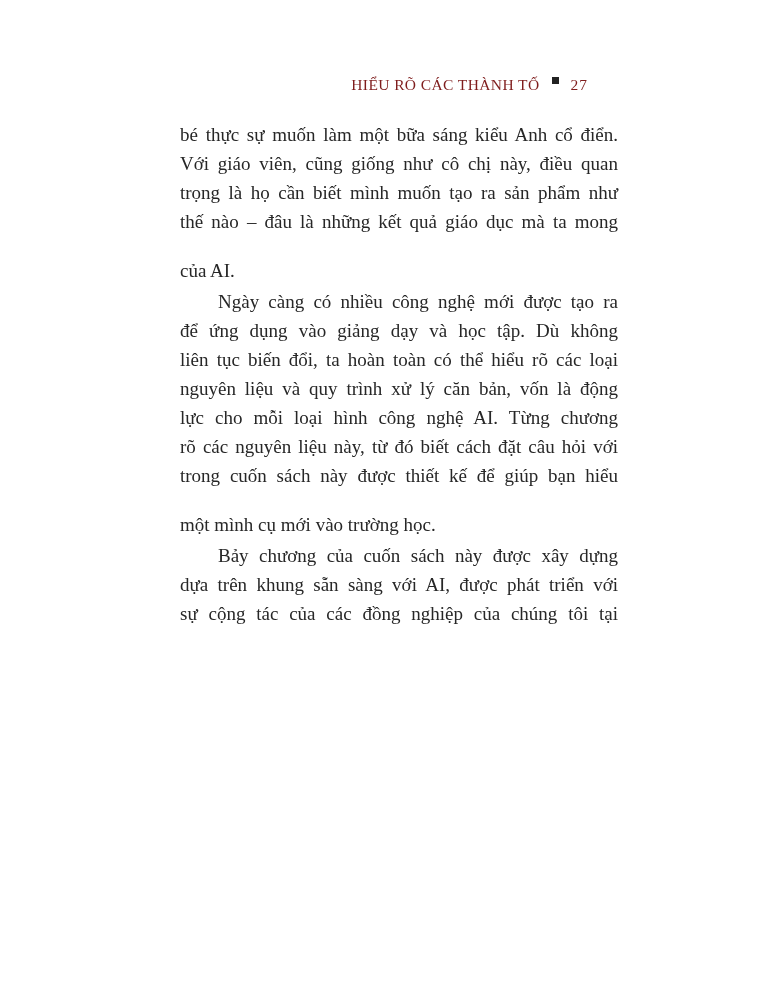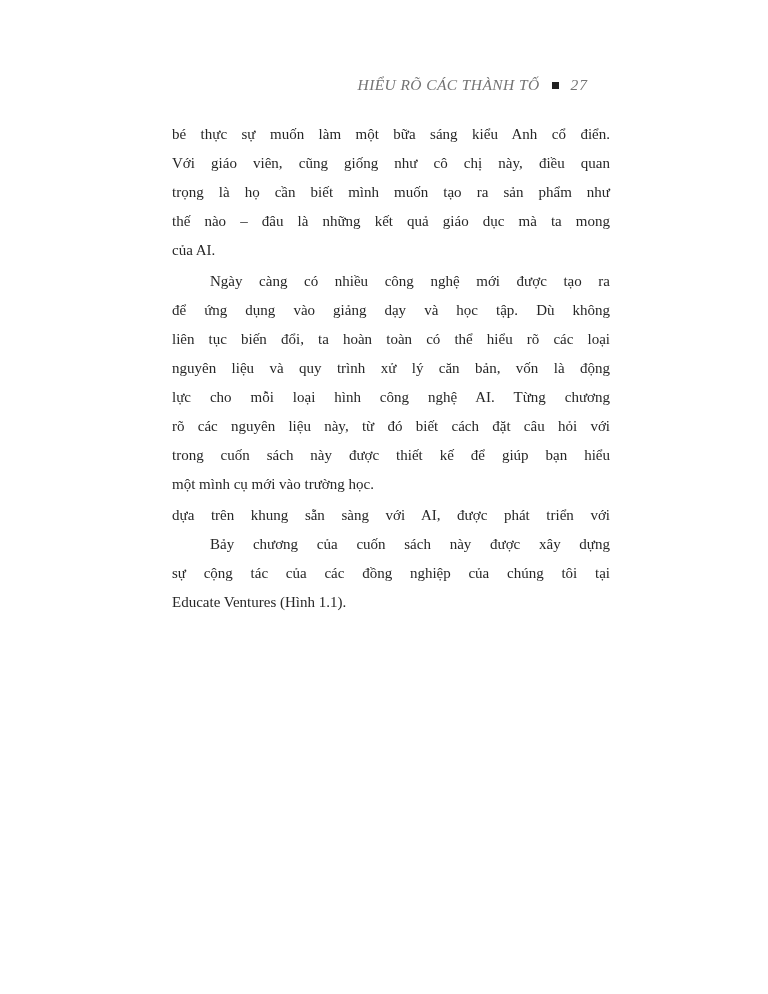--- a/index.html
+++ b/index.html
@@ -18,56 +18,56 @@
     position: absolute;
     inset: 0;
     background: #ffffff;
   }
   
   .running-header {
     position: absolute;
     top: 76px;
     right: 180px;
     display: flex;
-    align-items: center;
+    align-items: flex-start;
     font-size: 15.5px;
     line-height: 18px;
     letter-spacing: 0.4px;
-    color: #737373;
+    color: #7f1d1d;
     white-space: nowrap;
-    font-style: italic;
   }
   .running-header .marker {
     width: 7px;
     height: 7px;
     background: #222222;
     margin: 1px 12px 0 12px;
     flex: 0 0 auto;
   }
   .running-header .page-number {
     letter-spacing: 1px;
   }
   
   .page-body {
     position: absolute;
     top: 120px;
-    left: 172px;
+    left: 180px;
     width: 438px;
-    font-size: 15px;
+    font-size: 19px;
     color: #272727;
   }
   .page-body .para { margin: 0; }
   .page-body .para + .para { margin-top: 2px; }
   .line {
     line-height: 29px;
     text-align: justify;
     text-align-last: justify;
   }
   .line.last {
     text-align-last: left;
+    margin-top: 20px;
   }
   .line.indent {
     text-indent: 38px;
   }
 </style>
 </head>
 <body>
 
 <div class="book-page">
 
@@ -90,20 +90,19 @@
         <div class="line indent">Ngày càng có nhiều công nghệ mới được tạo ra</div>
         <div class="line">để ứng dụng vào giảng dạy và học tập. Dù không</div>
         <div class="line">liên tục biến đổi, ta hoàn toàn có thể hiểu rõ các loại</div>
         <div class="line">nguyên liệu và quy trình xử lý căn bản, vốn là động</div>
         <div class="line">lực cho mỗi loại hình công nghệ AI. Từng chương</div>
         <div class="line">rõ các nguyên liệu này, từ đó biết cách đặt câu hỏi với</div>
         <div class="line">trong cuốn sách này được thiết kế để giúp bạn hiểu</div>
         <div class="line last">một mình cụ mới vào trường học.</div>
       </div>
       <div class="para">
+        <div class="line indent">Bảy chương của cuốn sách này được xây dựng</div>
         <div class="line">dựa trên khung sẵn sàng với AI, được phát triển với</div>
-        <div class="line indent">Bảy chương của cuốn sách này được xây dựng</div>
         <div class="line">sự cộng tác của các đồng nghiệp của chúng tôi tại</div>
-        <div class="line last">Educate Ventures (Hình 1.1).</div>
       </div>
     </div>
 
 </div>
 
 </body></html>

